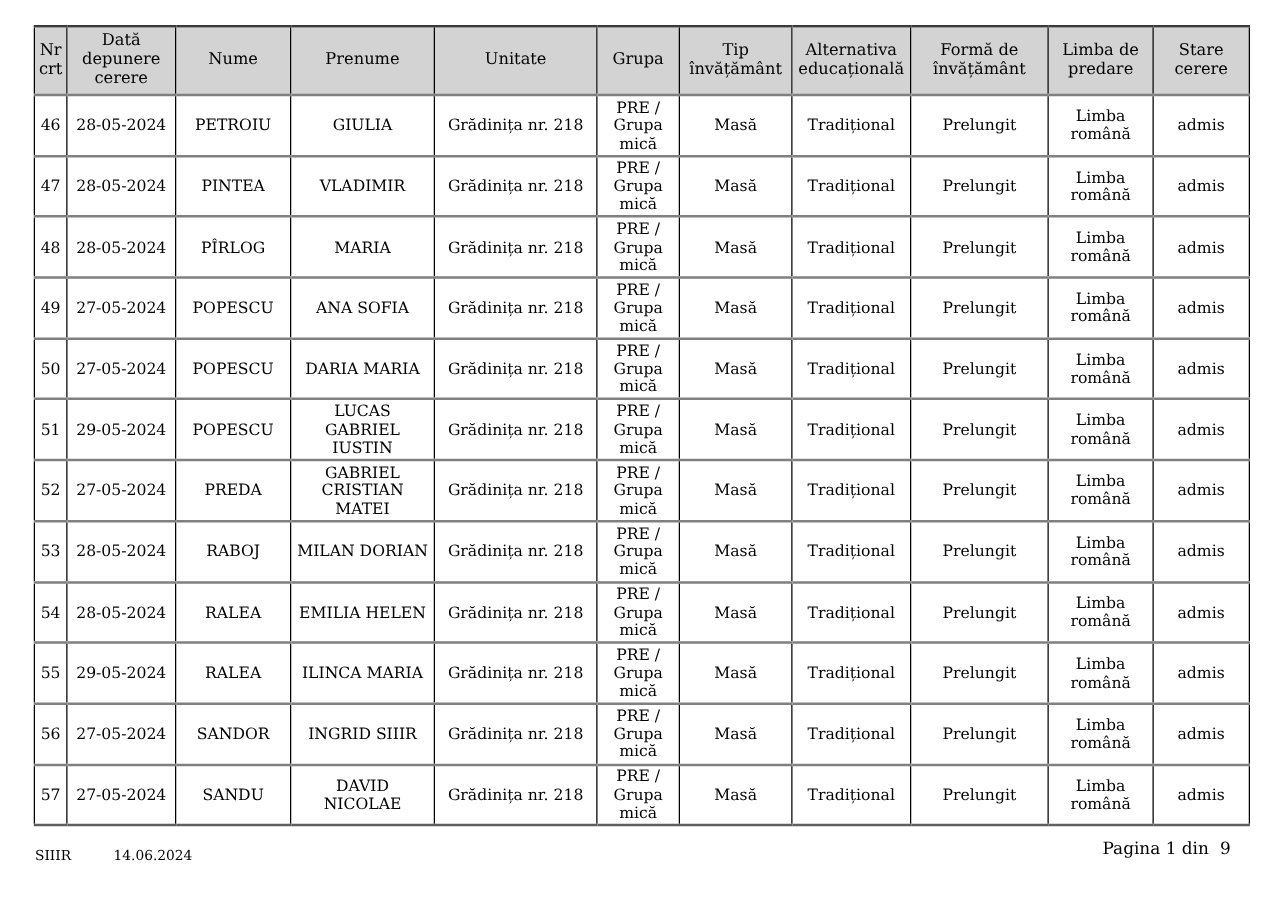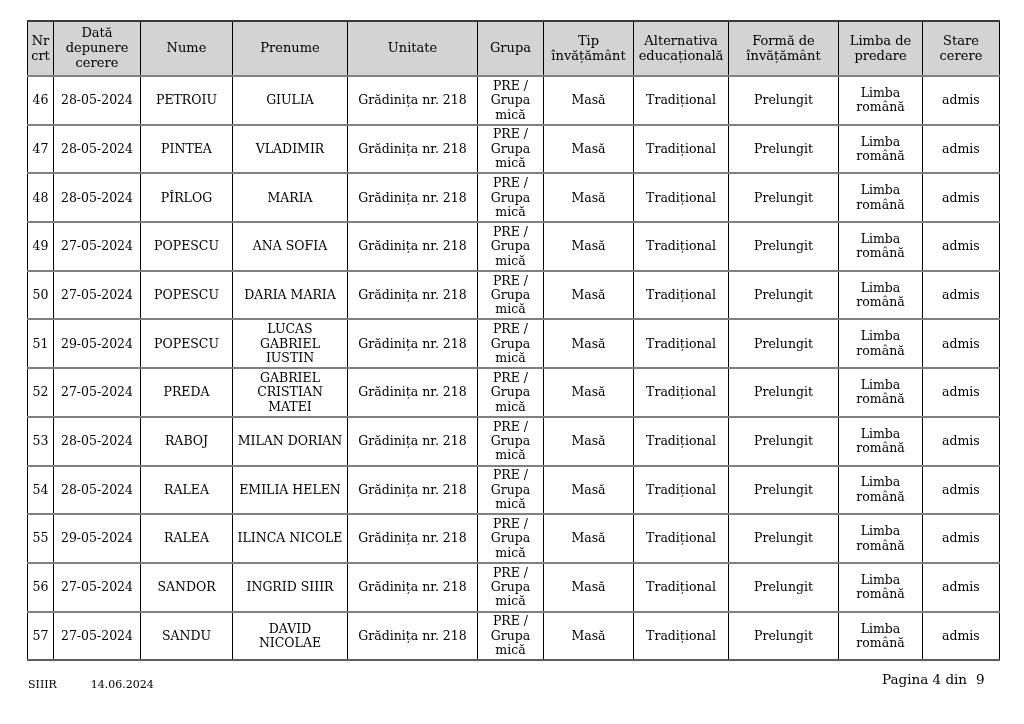--- a/index.html
+++ b/index.html
@@ -239,21 +239,21 @@
           <td class="col-alternativa">Tradițional</td>
           <td class="col-forma">Prelungit</td>
           <td class="col-limba">Limba
 română</td>
           <td class="col-stare">admis</td>
         </tr>
         <tr>
           <td class="col-nr">55</td>
           <td class="col-data_depunere">29-05-2024</td>
           <td class="col-nume">RALEA</td>
-          <td class="col-prenume">ILINCA NICOLE</td>
+          <td class="col-prenume">ILINCA MARIA</td>
           <td class="col-unitate">Grădinița nr. 218</td>
           <td class="col-grupa">PRE /
 Grupa
 mică</td>
           <td class="col-tip">Masă</td>
           <td class="col-alternativa">Tradițional</td>
           <td class="col-forma">Prelungit</td>
           <td class="col-limba">Limba
 română</td>
           <td class="col-stare">admis</td>
@@ -293,17 +293,17 @@
         </tr>
       </tbody>
   </table>
 
   <div class="footer-left">
     <span>SIIIR</span>
     <span>14.06.2024</span>
   </div>
 
   <div class="footer-right">
-    <span>Pagina 4 din</span>
+    <span>Pagina 1 din</span>
     <span>9</span>
   </div>
 
 </div>
 
 </body></html>

